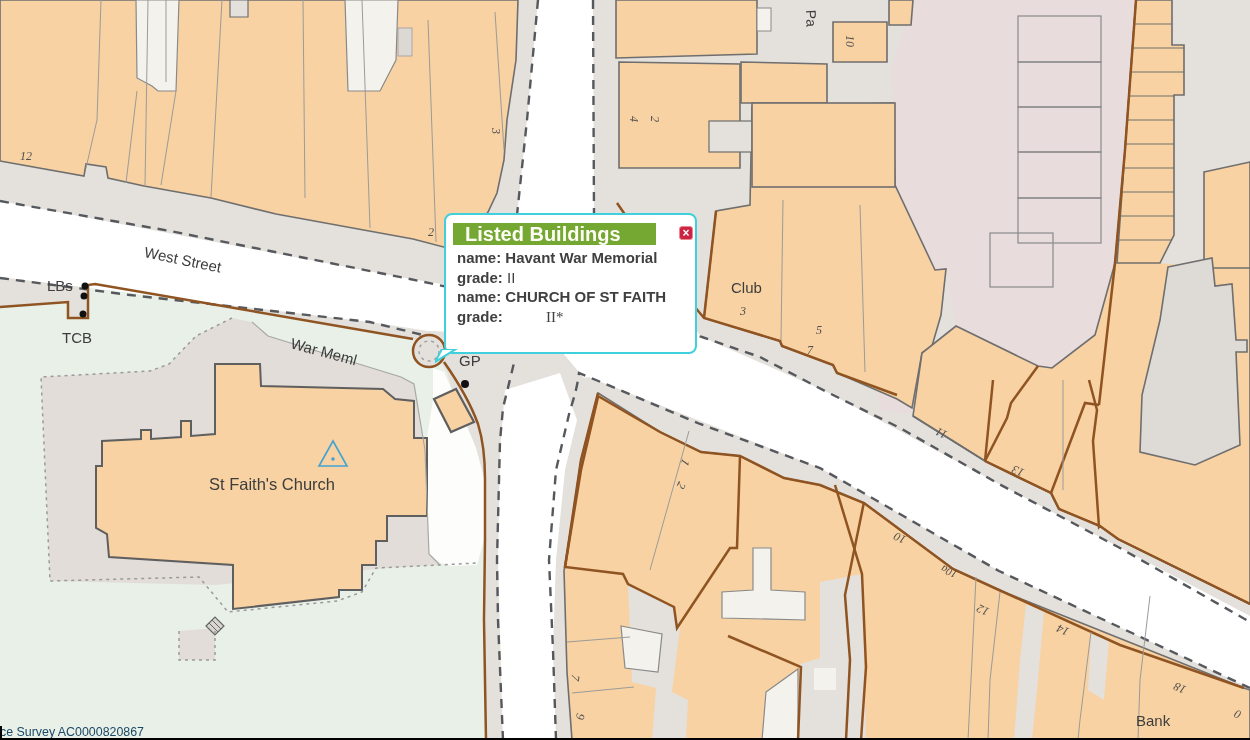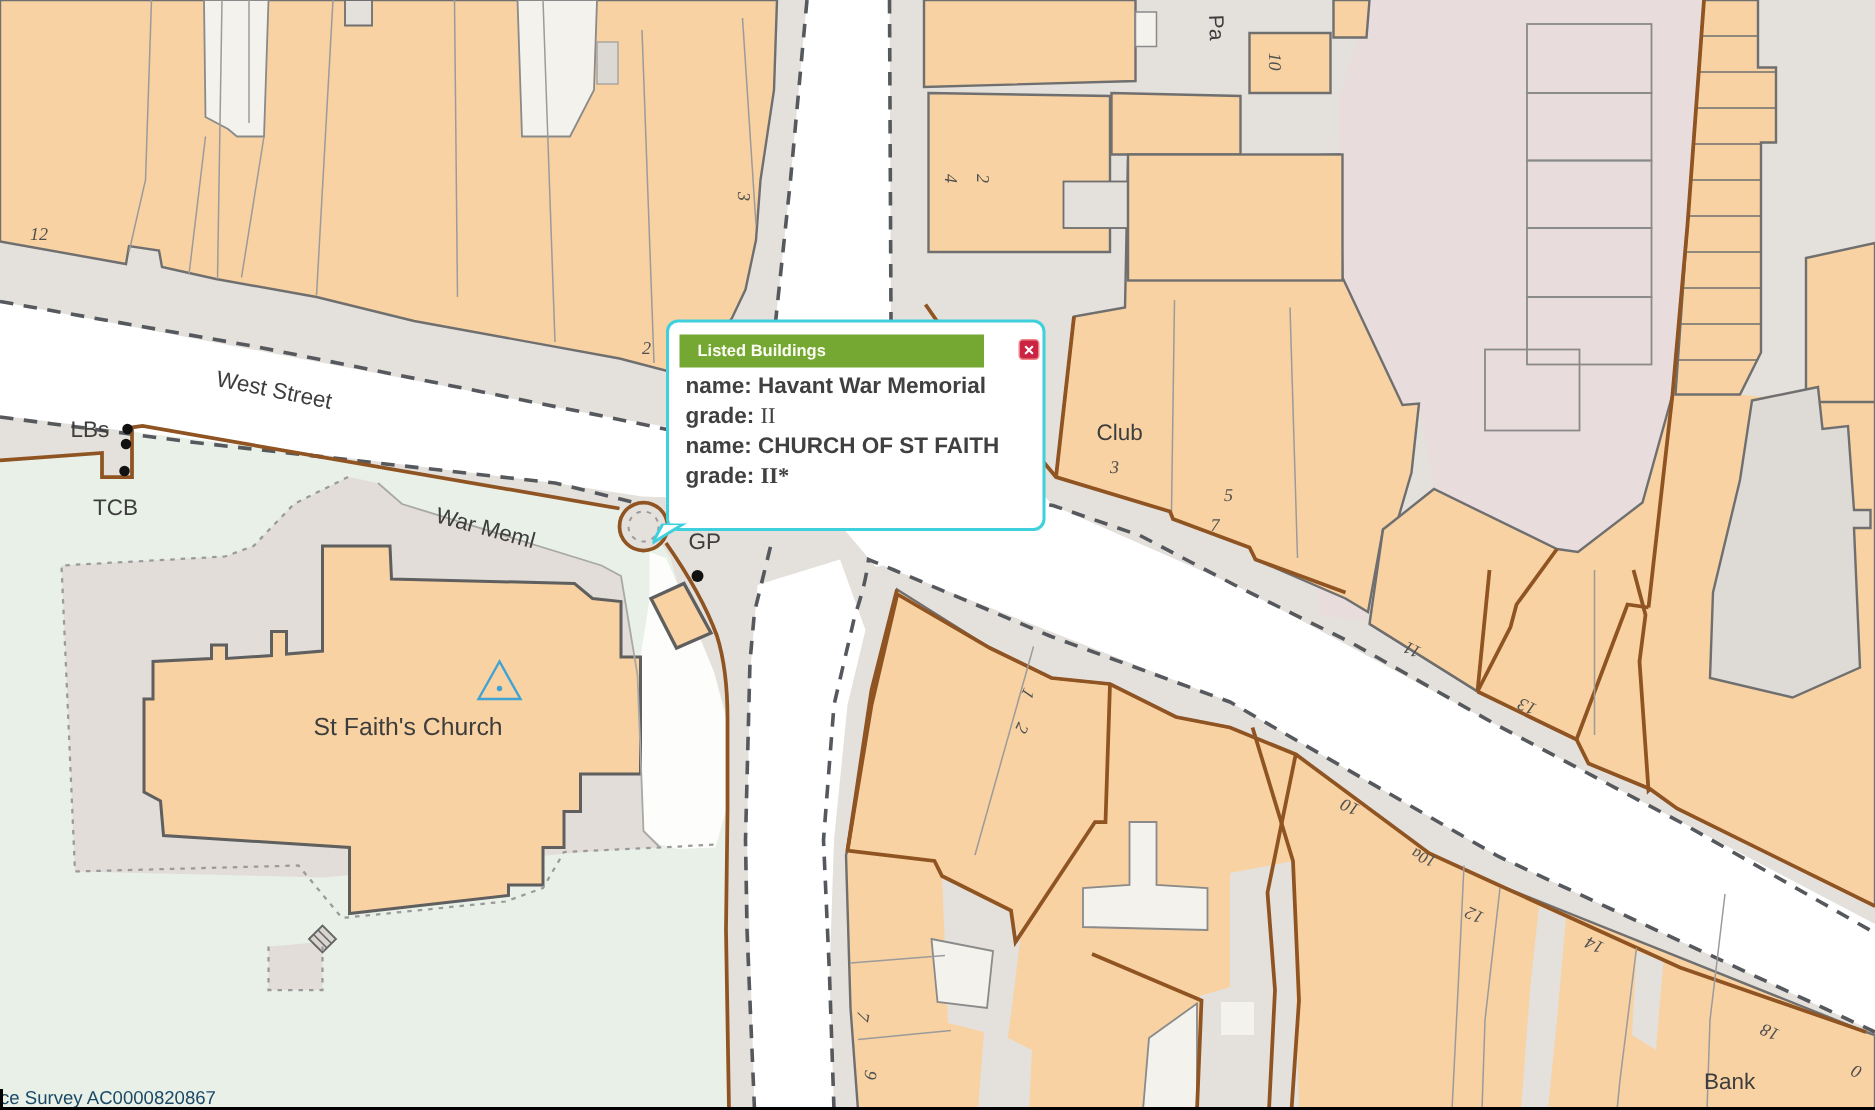--- a/index.html
+++ b/index.html
@@ -245,28 +245,28 @@
 
 <text x="0" y="736" font-size="12.4" fill="#1b4965" font-family="Liberation Sans,sans-serif">ce Survey AC0000820867</text>
 
 <rect x="0" y="738" width="1250" height="2" fill="#000"></rect>
 
 <rect x="0" y="726" width="2" height="14" fill="#000"></rect>
 </svg>
 
 <div style="position:absolute;left:444px;top:213px;width:253px;height:141px;background:#fff;border:2px solid #3fd0dd;border-radius:8px;box-sizing:border-box;">
 
-<div style="position:absolute;left:7px;top:8px;width:203px;height:22px;background:#74a832;color:#fdfdf5;font-weight:bold;font-size:11px;line-height:22px;padding-left:12px;box-sizing:border-box;">Listed Buildings</div>
+<div style="position:absolute;left:7px;top:8px;width:203px;height:22px;background:#74a832;color:#fdfdf5;font-weight:bold;font-size:20px;line-height:22px;padding-left:12px;box-sizing:border-box;">Listed Buildings</div>
 
 <div style="position:absolute;left:233px;top:11px;width:14px;height:14px;background:#cc2244;border:1px solid #e88;border-radius:3px;color:#fff;font-size:12px;line-height:13px;text-align:center;font-weight:bold;box-sizing:border-box;">×</div>
 
 <div style="position:absolute;left:11px;top:33px;font-size:15px;color:#404040;font-weight:bold;line-height:19.7px;white-space:nowrap;">
 name: Havant War Memorial<br>
-grade: <span style="font-family:Liberation Serif, serif;font-weight:normal;">II</span><br>
+grade: <span style="font-family:Liberation Sans, sans-serif;font-weight:normal;">II</span><br>
 name: CHURCH OF ST FAITH<br>
-grade: <span style="font-family:'Liberation Serif',serif;font-weight:bold;">II*</span>
+grade: <span style="font-family:'Liberation Serif',serif;font-weight:normal;margin-left:39px;">II*</span>
 </div>
 
 <svg style="position:absolute;left:-11px;top:134px;" width="30" height="20">
 <polygon points="7,0 21,0 0,13" fill="#fff" stroke="#3fd0dd" stroke-width="2"></polygon>
 </svg>
 </div>
 </div>
 
 </body></html>

